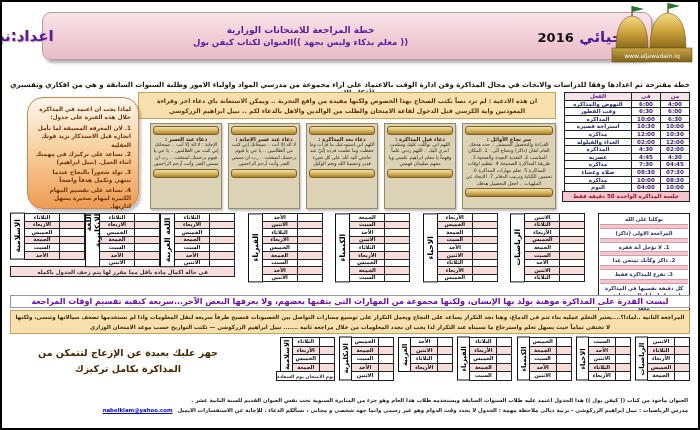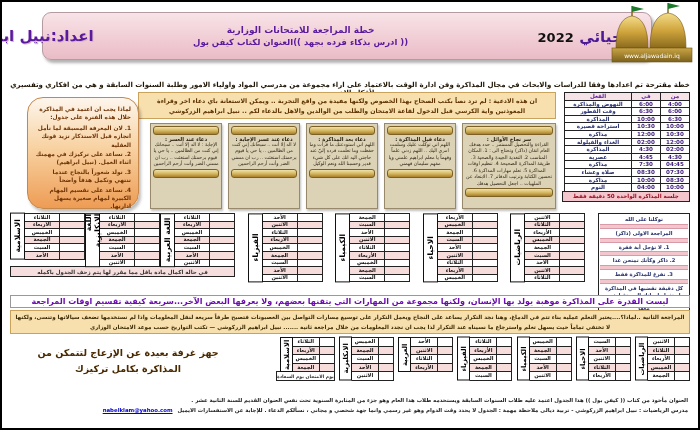--- a/index.html
+++ b/index.html
@@ -13,21 +13,21 @@
     position:absolute;top:10px;right:46px;left:40px;height:48px;
     background:linear-gradient(180deg,#f8e4e8 0%,#f1cdd5 55%,#e9bcc6 100%);
     border:1px solid #b59aa1;border-radius:9px;
     box-shadow:2px 3px 3px rgba(0,0,0,.3);
     display:flex;align-items:center;justify-content:space-between;
     padding:0 12px;box-sizing:border-box;z-index:1;
   }
   .subject-year{font-weight:bold;white-space:nowrap;margin-left:30px;}
   .subject-year .course{font-size:15px;color:#4b1a96;}
   .subject-year .year{font-size:13px;color:#111;}
-  .banner-center{flex:1;text-align:center;color:#5b1a9e;font-weight:bold;}
+  .banner-center{flex:1;text-align:center;color:#5b1a9e;font-weight:bold;padding-left:40px;}
   .banner-center .t1{font-size:9px;}
   .banner-center .t2{font-size:8.5px;margin-top:2px;}
   .prepared{font-size:15px;font-weight:bold;color:#5b1a9e;white-space:nowrap;
     text-shadow:1px 1px 0 #d8b6c2;}
   .logo{position:absolute;top:0;right:2px;width:88px;height:66px;z-index:2;}
   .intro{
     position:absolute;top:79px;right:8px;left:8px;text-align:center;
     font-size:7px;font-weight:bold;color:#201505;
   }
   
@@ -148,25 +148,25 @@
       <path d="M8 46 Q8 16 24 14 Q40 16 40 46 Z" fill="url(#gold)" stroke="#6e541a" stroke-width=".6"></path>
       <path d="M42 46 Q42 13 60 11 Q78 13 78 46 Z" fill="url(#gold)" stroke="#6e541a" stroke-width=".6"></path>
       <rect x="4" y="46" width="80" height="14" fill="url(#base)" stroke="#6e541a" stroke-width=".6"></rect>
       <text x="44" y="55.5" text-anchor="middle" font-size="6" fill="#ffffff" font-family="DejaVu Sans, sans-serif">www.aljawadain.iq</text>
     </svg>
   </div>
 
   <div class="banner">
     <div class="subject-year">
       <span class="course">الاحيائي</span>
-      <span class="year">2022</span>
+      <span class="year">2016</span>
     </div>
     <div class="banner-center">
       <div class="t1">خطة المراجعة للامتحانات الوزارية</div>
-      <div class="t2">(( ادرس بذكاء فرده بجهد ))العنوان لكتاب كيفن بول</div>
+      <div class="t2">(( معلم بذكاء وليس بجهد ))العنوان لكتاب كيفن بول</div>
     </div>
     <div class="prepared">اعداد:نبيل ابراهيم الزركوشي</div>
   </div>
 
   <div class="intro">خطة مقترحة تم اعدادها وفقا للدراسات والابحاث في مجال المذاكرة وفن ادارة الوقت بالاعتماد على اراء مجموعة من مدرسي المواد واولياء الامور وطلبة السنوات السابقة و هي من افكاري وتفسيري لأفكار الاخرين</div>
 
   <div class="sched">
     <div>
         <div class="srow">
           <div class="scell hdr time">من</div>
@@ -582,21 +582,21 @@
             <div class="cell alt" style="height: 9.5px;">الأربعاء</div>
             <div class="cell" style="height: 9.5px;">الخميس</div>
             <div class="cell alt" style="height: 9.5px;">الجمعة</div>
           </div>
           <div class="vhead" style="height: 35px;">الاسلامية</div>
         </div>
         <div class="exam-note">يوم الامتحان يوم السعادة</div>
       </div>
     </div>
 
-  <div class="quiet">جهز غرفة بعيدة عن الإزعاج لتتمكن من المذاكرة بكامل تركيزك</div>
+  <div class="quiet">جهز عليك بعيدة عن الإزعاج لتتمكن من المذاكرة بكامل تركيزك</div>
 
   <div class="footer">
     <div>العنوان مأخوذ من كتاب (( كيفن بول )) هذا الجدول اعتمد عليه طلاب السنوات السابقة ويستخدمه طلاب هذا العام وهو جزء من المثابرة السنوية تحت نفس العنوان القديم للسنة الثانية عشر .</div>
     <div>
       <span>مدرس الرياضيات : نبيل ابراهيم الزركوشي - تربية ديالى      ملاحظة مهمة : الجدول لا يحدد وقت الدوام وهو غير رسمي وانما جهد شخصي و مجاني ، نسألكم الدعاء . للإجابة عن الاستفسارات الايميل</span>
       <a href="#" class="email">nabelklam@yahoo.com</a>
     </div>
   </div>
 
 </div>

